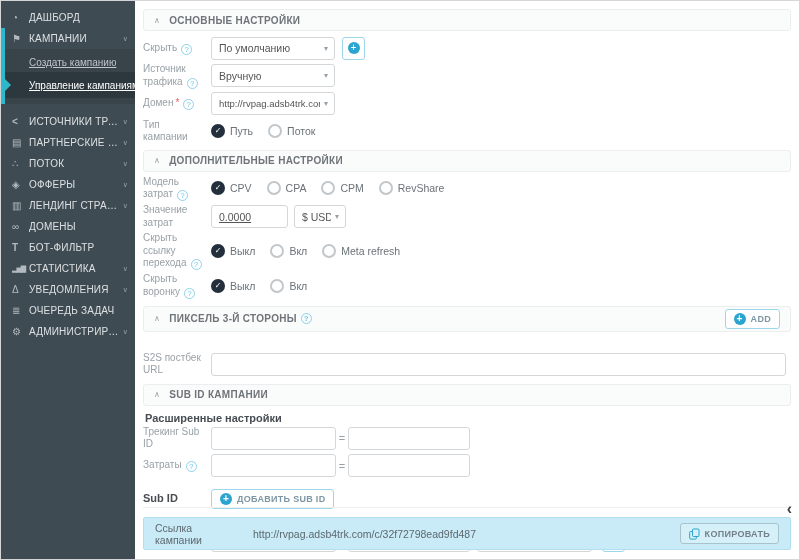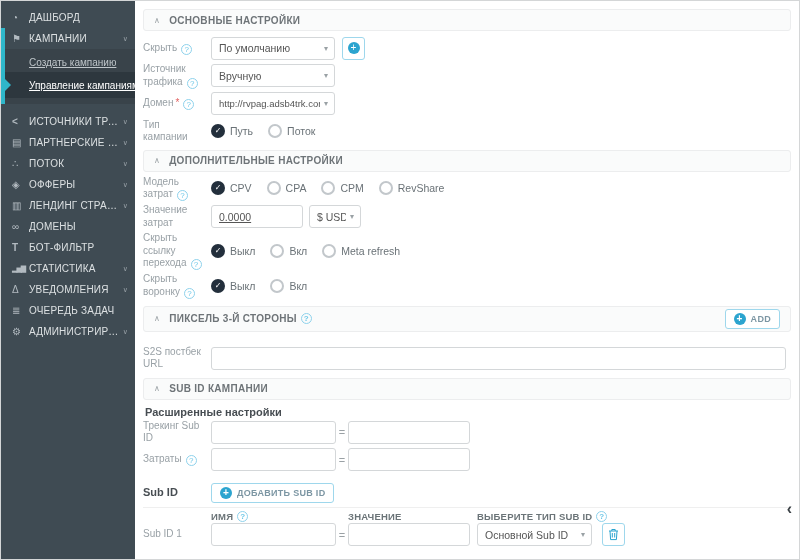--- a/index.html
+++ b/index.html
@@ -230,21 +230,21 @@
         <span class="radio-opt">
           <span class="radio"></span>
           <span class="radio-lab">RevShare</span>
         </span>
       </div>
 
       <div class="frow">
         <div class="flabel">
           <span>Значение затрат</span>
         </div>
-        <input class="tinput" style="width: 92px; text-decoration: underline;" value="0.0000">
+        <input class="tinput" style="width: 77px; text-decoration: underline;" value="0.0000">
         <div class="sel" style="width:52px; margin-left:6px;">
           <span class="sel-text">$ USD</span>
           <span class="sel-caret">▾</span>
         </div>
       </div>
 
       <div class="frow">
         <div class="flabel">
           <span>Скрыть ссылку</span><br>
           <span>перехода</span><span class="info">?</span>
@@ -281,21 +281,21 @@
     <div class="sec-head tall" style="margin-top:7px;">
       <span class="caret">∧</span>
       <span>ПИКСЕЛЬ 3-Й СТОРОНЫ</span>
       <span class="info">?</span>
       <span class="btn-lite" style="margin-left:auto;">
         <span class="plus-circle">+</span>
         <span>ADD</span>
       </span>
     </div>
 
-    <div class="frow" style="margin-top:14px;">
+    <div class="frow" style="margin-top:20px;">
       <div class="flabel">
         <span>S2S постбек URL</span>
       </div>
       <input class="tinput" style="flex: 1 1 0%; margin-right: 5px;" value="">
     </div>
 
     <div class="sec-head" style="margin-top:7px;">
       <span class="caret">∧</span>
       <span>SUB ID КАМПАНИИ</span>
     </div>
@@ -364,15 +364,28 @@
             <path d="M2 3l.6 8.6h5.8L9 3"></path>
             <path d="M4.3 5v4.5M6.7 5v4.5"></path>
           </g>
         </svg>
       </span>
     </div>
 
     <div class="divider"></div>
     <span class="collapse-ch">‹</span>
 
+    <div class="footer">
+      <span class="flab">Ссылка кампании</span>
+      <span class="furl">http://rvpag.adsb4trk.com/c/32f72798ead9fd487</span>
+      <span class="btn-copy">
+        <svg width="11" height="12" viewBox="0 0 11 12">
+          <g fill="none" stroke="#2ba4cf" stroke-width="1">
+            <rect x="3.5" y="1" width="6.5" height="7.5" rx="1"></rect>
+            <path d="M3.5 3.5H1.5a.8.8 0 0 0-.8.8v6c0 .4.35.8.8.8h5a.8.8 0 0 0 .8-.8V8.5"></path>
+          </g>
+        </svg>
+        <span>КОПИРОВАТЬ</span>
+      </span>
+    </div>
 
   </div>
 </div>
 
 </body></html>

